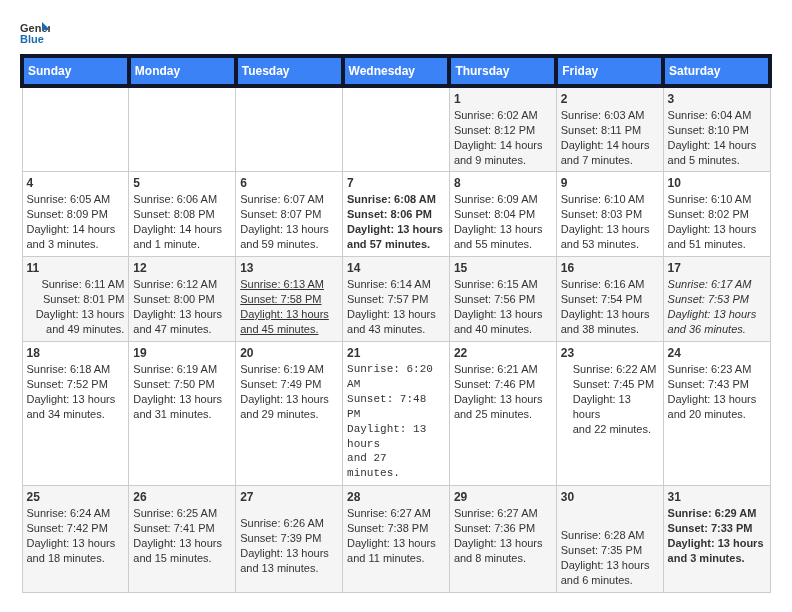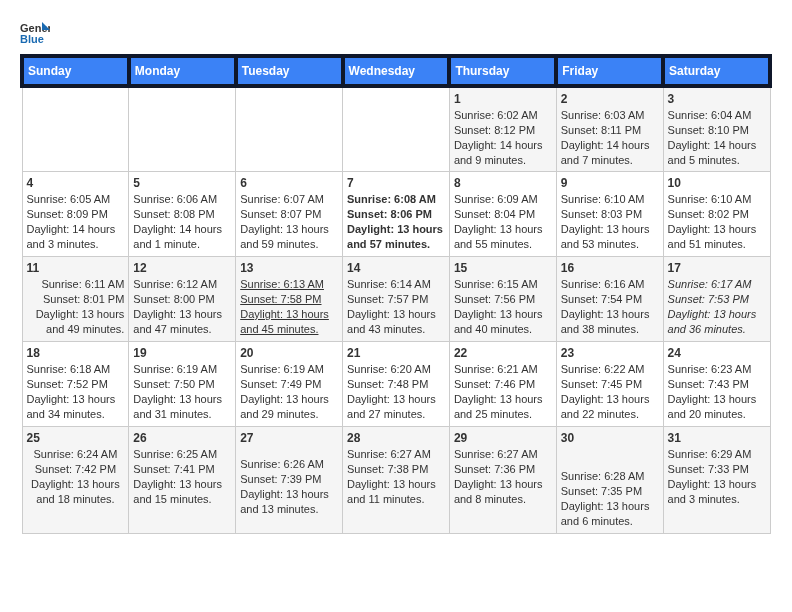--- a/index.html
+++ b/index.html
@@ -262,51 +262,51 @@
         </td>
         <td>
           <div class="day-number">20</div>
           <div class="day-info" style="white-space: pre-line;">Sunrise: 6:19 AM
 Sunset: 7:49 PM
 Daylight: 13 hours
 and 29 minutes.</div>
         </td>
         <td>
           <div class="day-number">21</div>
-          <div class="day-info" style="white-space: pre-line;">Sunrise: 6:20 AM
+          <div class="day-info" style="white-space: pre-line; font-family: Liberation Mono, monospace;">Sunrise: 6:20 AM
 Sunset: 7:48 PM
 Daylight: 13 hours
 and 27 minutes.</div>
         </td>
         <td>
           <div class="day-number">22</div>
           <div class="day-info" style="white-space: pre-line;">Sunrise: 6:21 AM
 Sunset: 7:46 PM
 Daylight: 13 hours
 and 25 minutes.</div>
         </td>
         <td>
           <div class="day-number">23</div>
-          <div class="day-info" style="white-space: pre-line;">Sunrise: 6:22 AM
+          <div class="day-info" style="white-space: pre-line; margin-left: 12px;">Sunrise: 6:22 AM
 Sunset: 7:45 PM
 Daylight: 13 hours
 and 22 minutes.</div>
         </td>
         <td>
           <div class="day-number">24</div>
           <div class="day-info" style="white-space: pre-line;">Sunrise: 6:23 AM
 Sunset: 7:43 PM
 Daylight: 13 hours
 and 20 minutes.</div>
         </td>
       </tr>
       <tr>
         <td>
           <div class="day-number">25</div>
-          <div class="day-info" style="white-space: pre-line; text-align: center;">Sunrise: 6:24 AM
+          <div class="day-info" style="white-space: pre-line;">Sunrise: 6:24 AM
 Sunset: 7:42 PM
 Daylight: 13 hours
 and 18 minutes.</div>
         </td>
         <td>
           <div class="day-number">26</div>
           <div class="day-info" style="white-space: pre-line;">Sunrise: 6:25 AM
 Sunset: 7:41 PM
 Daylight: 13 hours
 and 15 minutes.</div>
@@ -334,20 +334,20 @@
         </td>
         <td>
           <div class="day-number">30</div>
           <div class="day-info" style="white-space: pre-line; margin-top: 24px;">Sunrise: 6:28 AM
 Sunset: 7:35 PM
 Daylight: 13 hours
 and 6 minutes.</div>
         </td>
         <td>
           <div class="day-number">31</div>
-          <div class="day-info" style="white-space: pre-line;">Sunrise: 6:29 AM
+          <div class="day-info" style="white-space: pre-line; font-weight: bold;">Sunrise: 6:29 AM
 Sunset: 7:33 PM
 Daylight: 13 hours
 and 3 minutes.</div>
         </td>
       </tr>
     </tbody>
 </table>
 
 </body></html>

